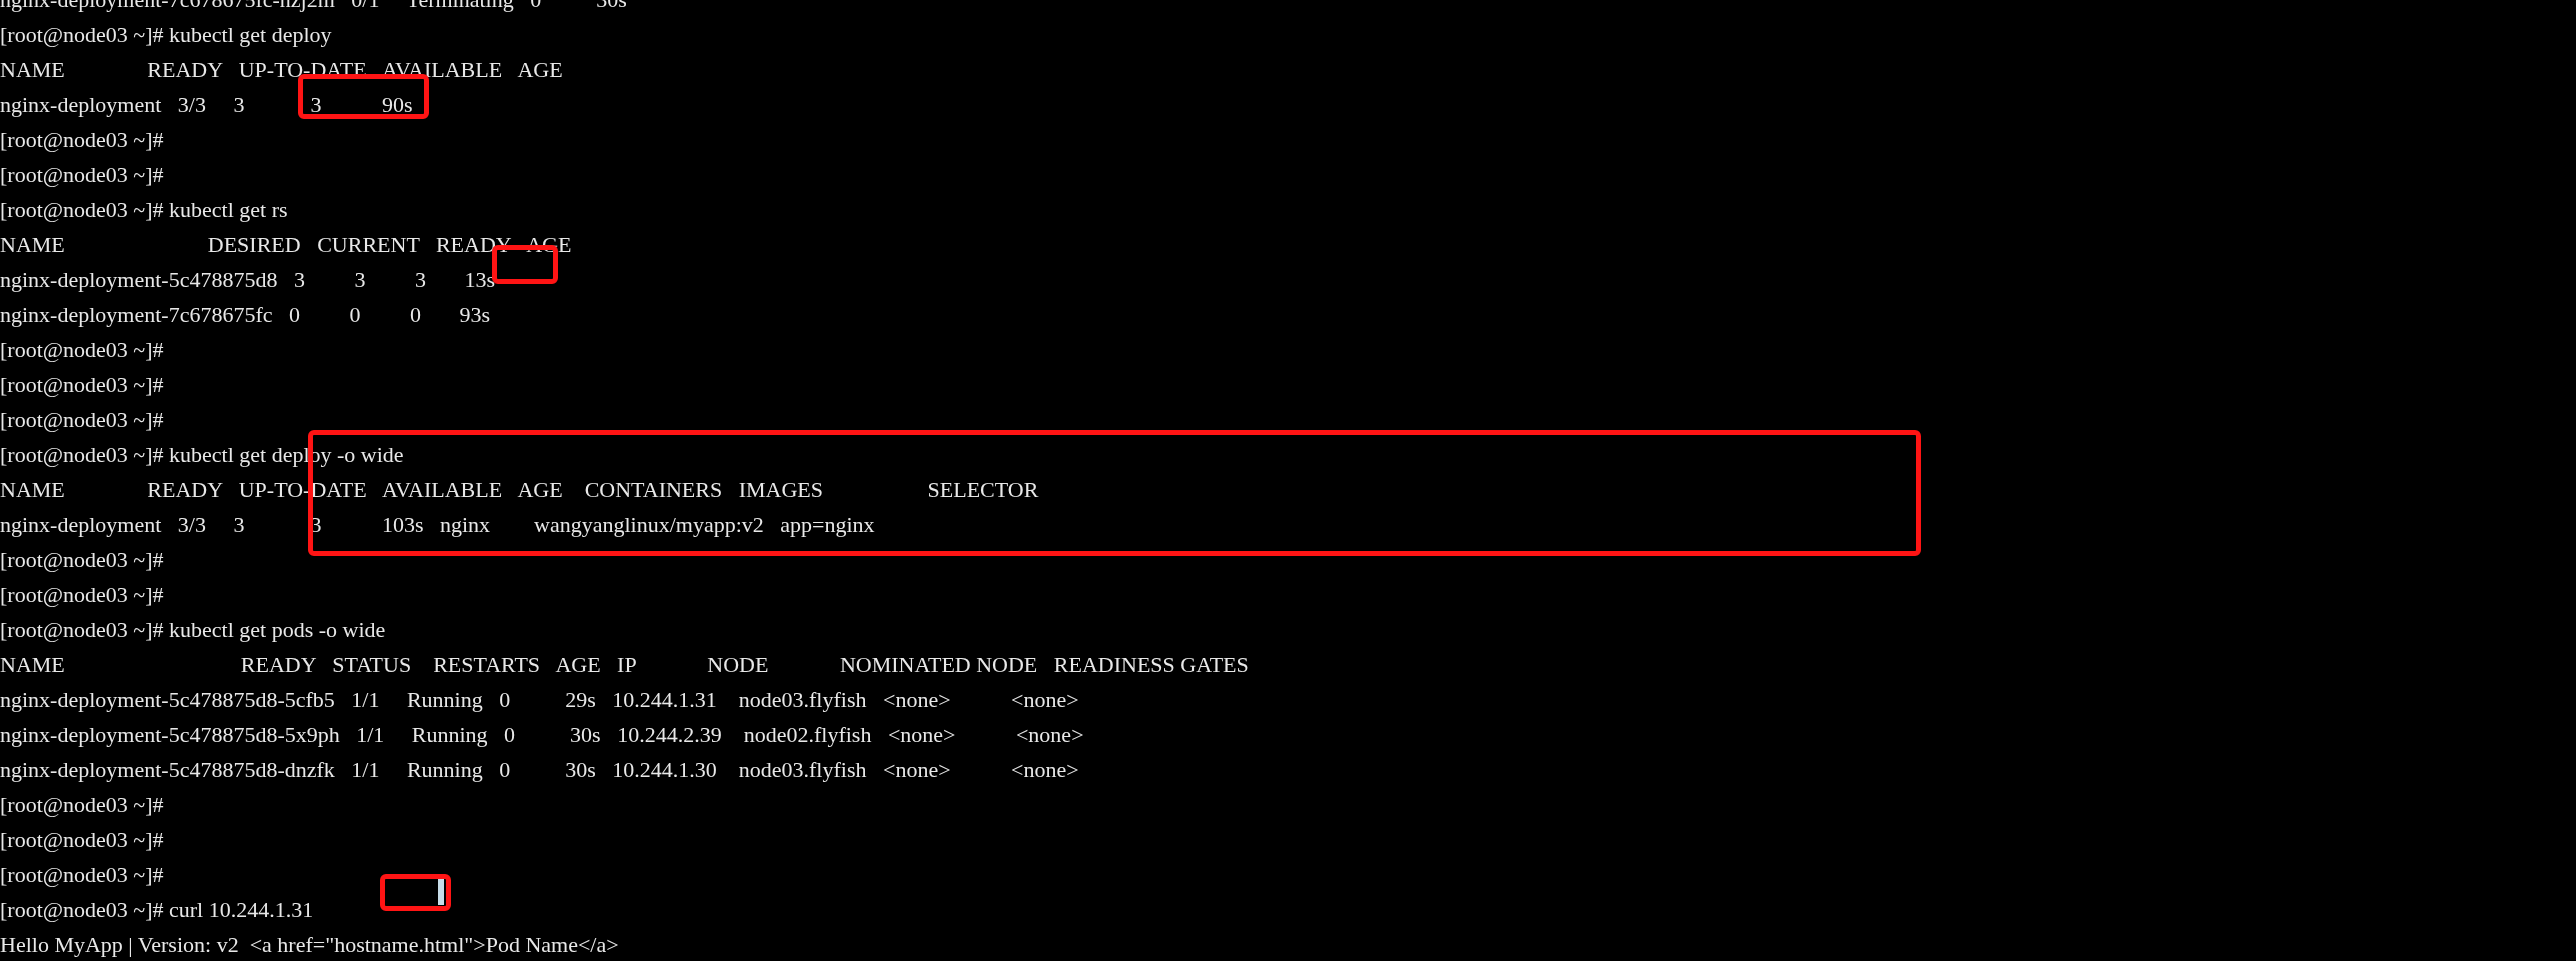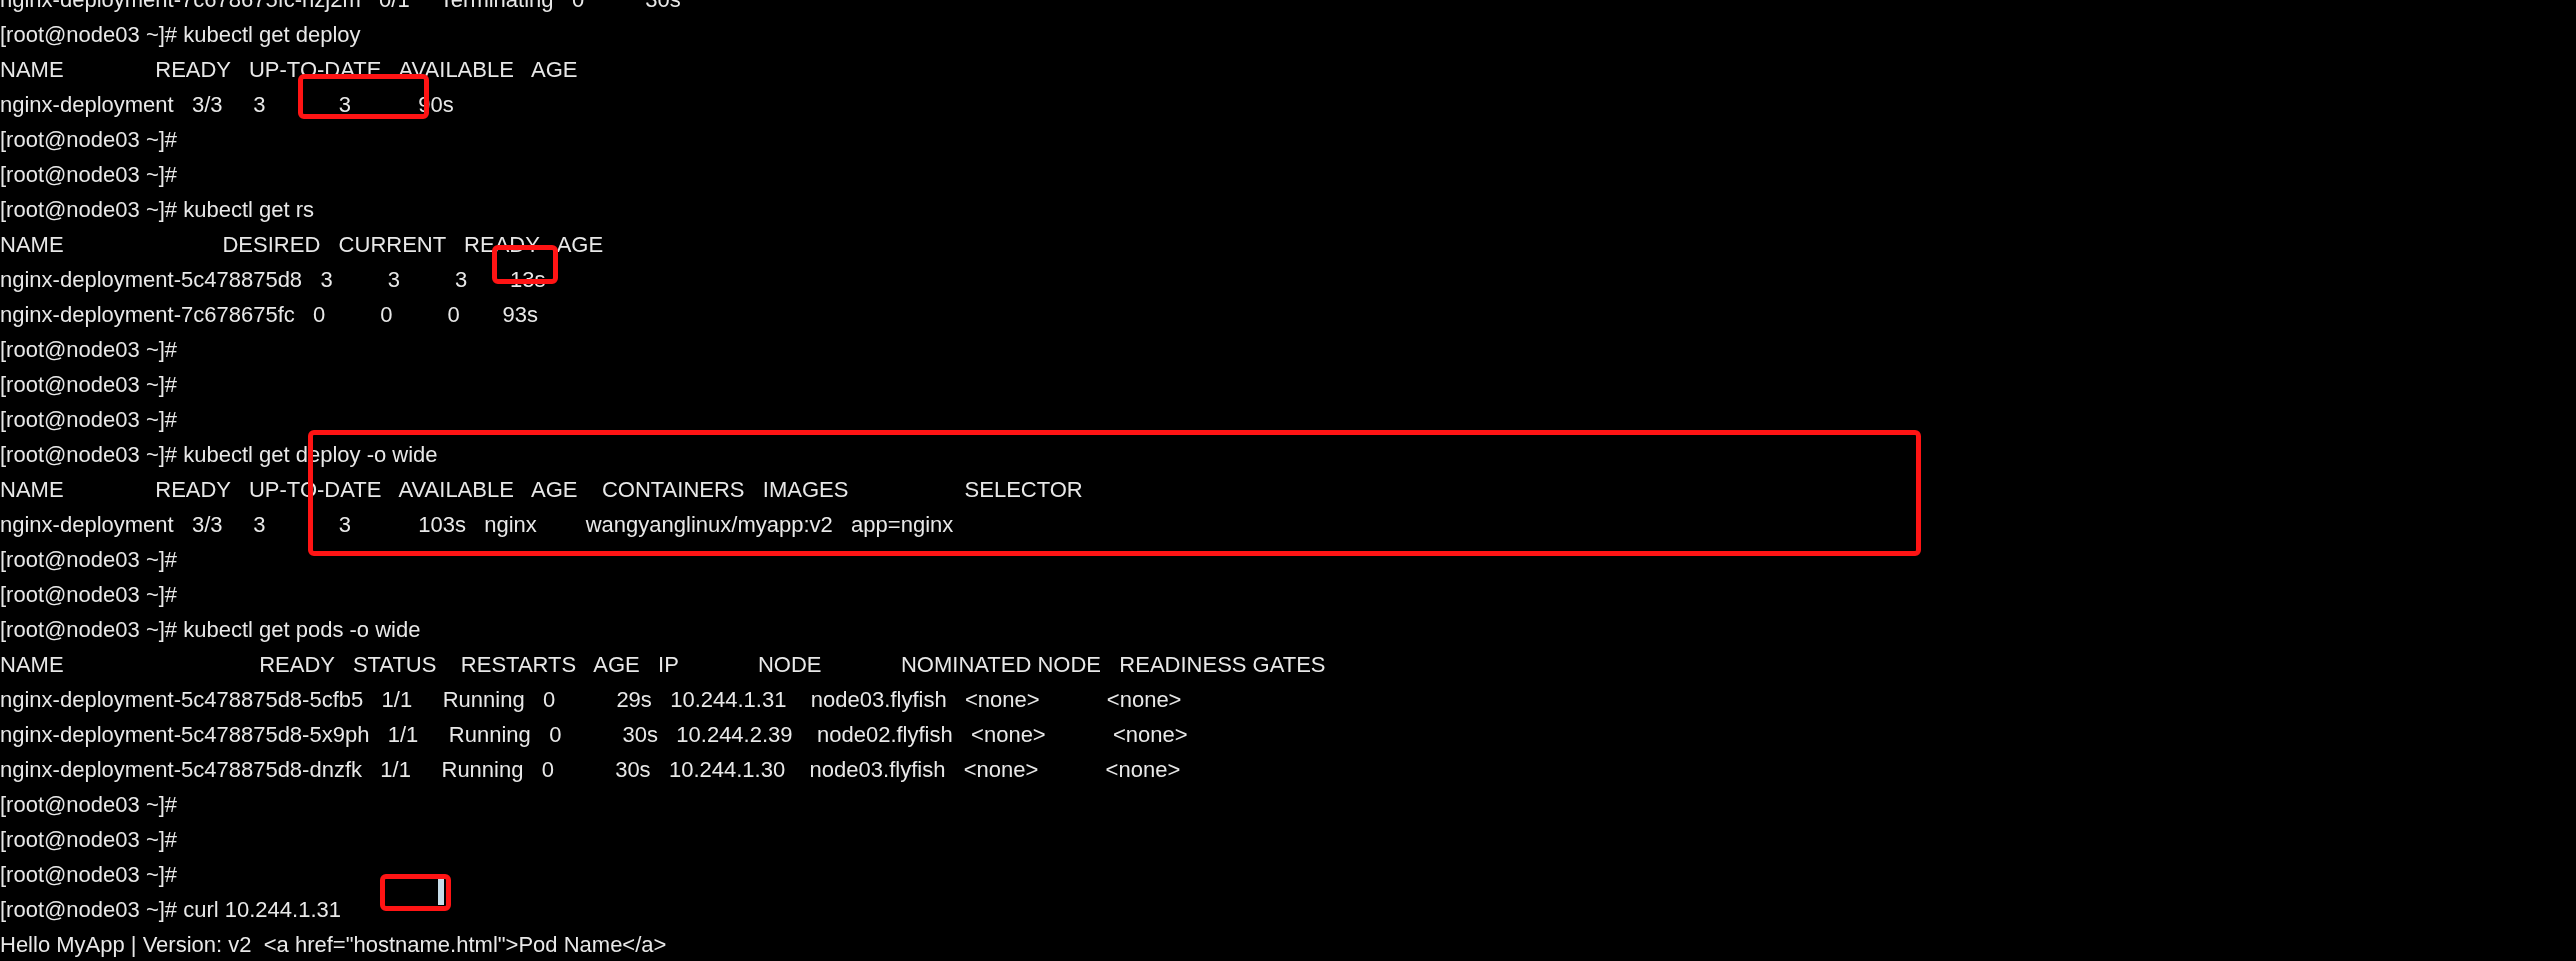--- a/index.html
+++ b/index.html
@@ -25,21 +25,21 @@
     position: absolute;
     left: 0px;
     top: -18.5px;
     width: 2576px;
     white-space: pre;
   }
   .line {
     height: 35px;
     white-space: pre;
     display: block;
-    font-family: Liberation Sans, sans-serif;
+    font-family: Liberation Serif, serif;
     font-size: 22px;
     line-height: 35px;
     color: #e8e8e8;
   }
   .hl-box {
     position: absolute;
     border: 5px solid #ff1414;
     border-radius: 5.9px;
     box-sizing: border-box;
     pointer-events: none;

